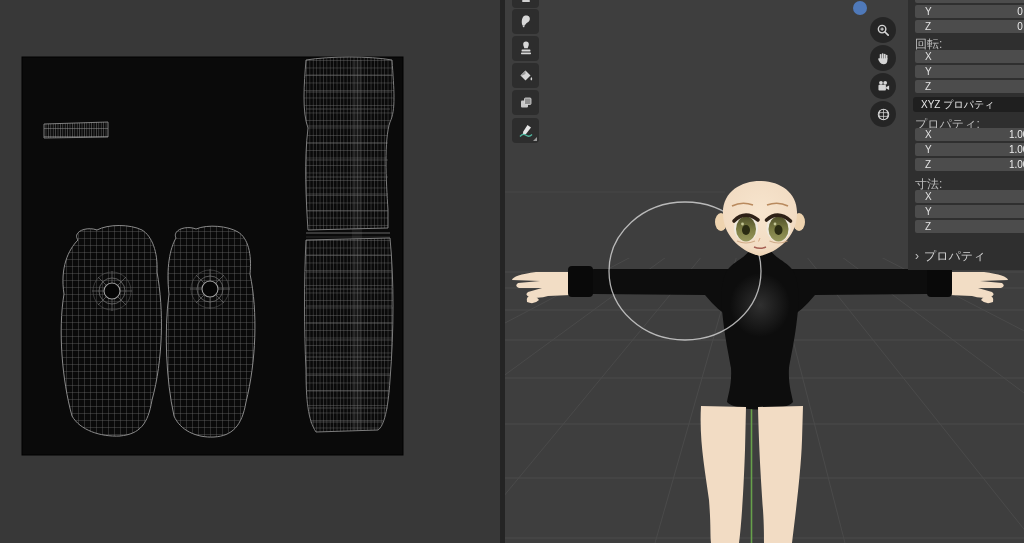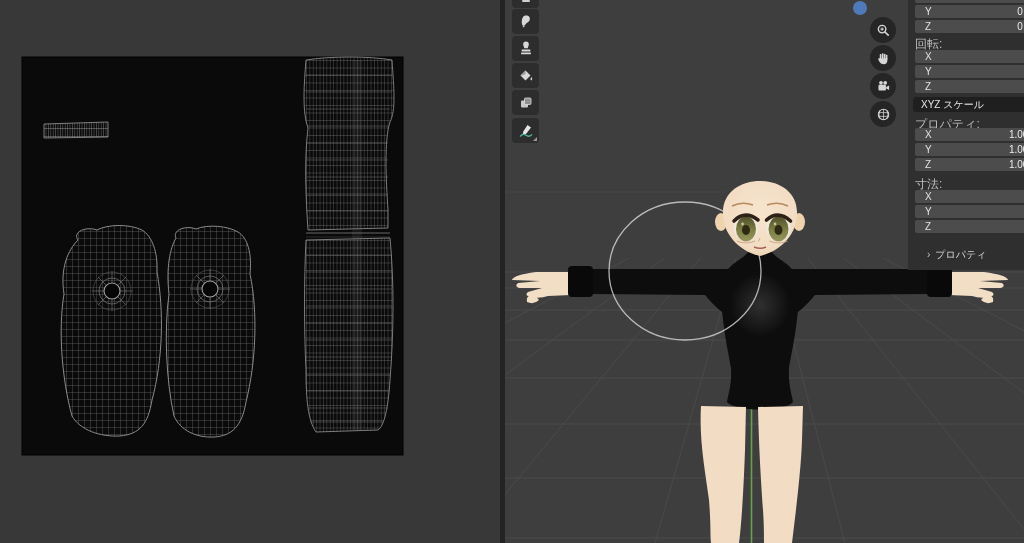--- a/index.html
+++ b/index.html
@@ -43,21 +43,21 @@
     justify-content:space-between; padding:0 8px 0 10px;
   }
   .p-row .axis { color:#e2e2e2; }
   .p-row .val  { color:#ececec; }
   .p-label { position:absolute; left:7px; color:#bdbdbd; font-size:12px; white-space:nowrap; }
   .p-dropdown {
     position:absolute; left:5px; width:129px; height:15px; background:#1f1f1f;
     border-radius:3px; color:#e6e6e6; display:flex; align-items:center;
     padding-left:8px; white-space:nowrap;
   }
-  .p-collapse { position:absolute; left:19px; color:#d3d3d3; font-size:10px; white-space:nowrap; }
+  .p-collapse { position:absolute; left:7px; color:#d3d3d3; font-size:12px; white-space:nowrap; }
   .p-collapse .chev { margin-right:5px; color:#c0c0c0; }
 </style>
 </head>
 <body>
 
 <div class="screen">
 
   <div class="uv-pane">
     <svg width="500" height="543" viewBox="0 0 500 543">
       <defs>
@@ -341,21 +341,21 @@
     <div class="p-row" style="top:65px">
       <span class="axis">Y</span>
 
     </div>
     <div class="p-row" style="top:80px">
       <span class="axis">Z</span>
 
     </div>
 
     <div class="p-dropdown" style="top:97px">
-      <span>XYZ スケール</span>
+      <span>XYZ プロパティ</span>
     </div>
 
     <div class="p-label" style="top:116px">プロパティ:</div>
     <div class="p-row" style="top:128px">
       <span class="axis">X</span>
       <span class="val">1.000</span>
     </div>
     <div class="p-row" style="top:143px">
       <span class="axis">Y</span>
       <span class="val">1.000</span>

